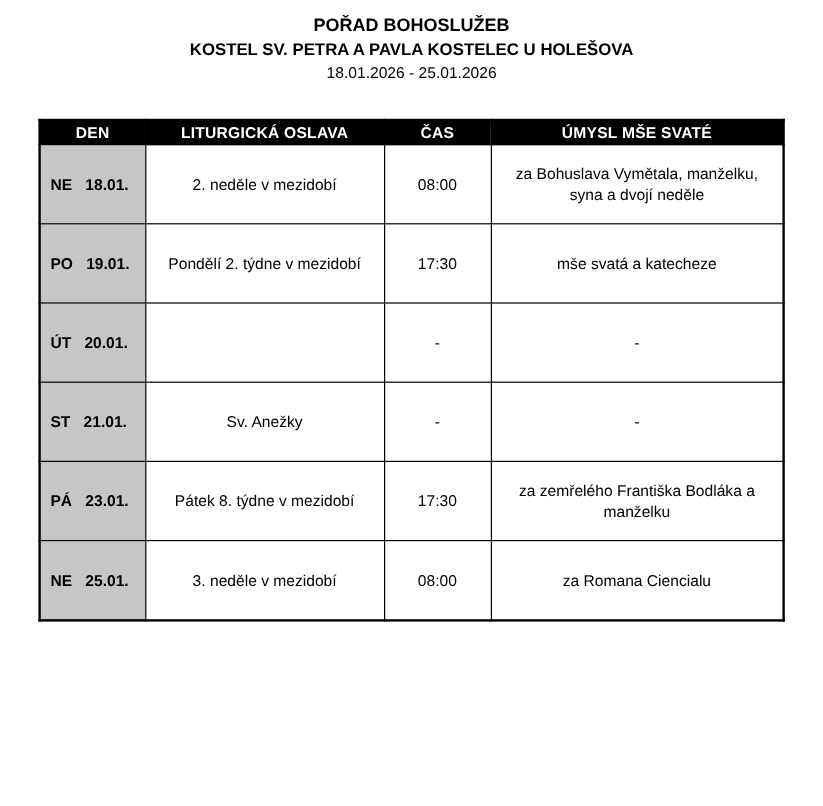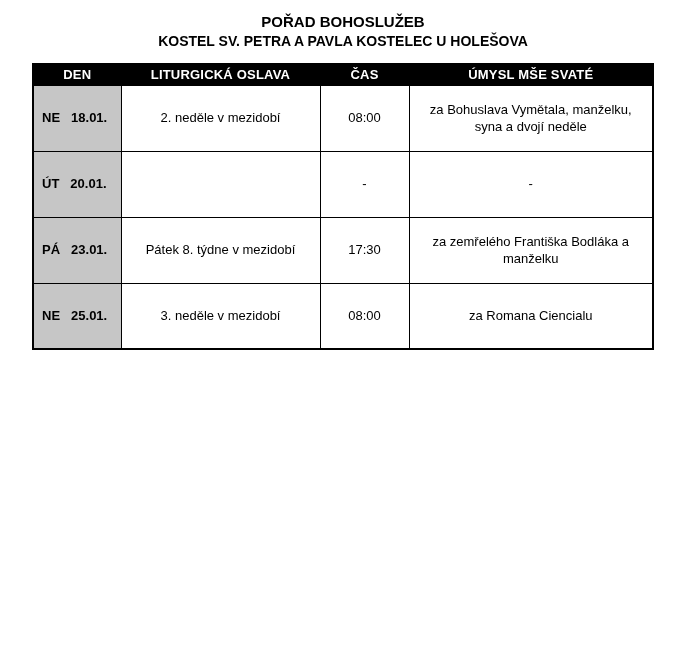--- a/index.html
+++ b/index.html
@@ -36,21 +36,21 @@
     line-height: 1.35;
   }
   .date-range {
     font-size: 13px;
     line-height: 1.5;
   }
   table.schedule {
     border-collapse: collapse;
     table-layout: fixed;
     width: 620px;
-    margin: 12px auto 0 auto;
+    margin: 28px auto 0 auto;
     border: 2px solid var(--border-color);
   }
   col.c-den { width: 88px; }
   col.c-oslava { width: 199px; }
   col.c-cas { width: 89px; }
   col.c-umysl { width: 244px; }
   th {
     background: var(--header-bg);
     color: var(--header-text);
     font-size: 13px;
@@ -84,20 +84,21 @@
   td.intention-cell { padding: 2px 10px; }
 </style>
 </head>
 <body>
 
 <div class="page">
 
   <div class="title-block">
     <div class="main-title">POŘAD BOHOSLUŽEB</div>
     <div class="sub-title">KOSTEL SV. PETRA A PAVLA KOSTELEC U HOLEŠOVA</div>
+    <div class="date-range">18.01.2026 - 25.01.2026</div>
   </div>
 
   <table class="schedule">
     <colgroup>
       <col class="c-den">
       <col class="c-oslava">
       <col class="c-cas">
       <col class="c-umysl">
     </colgroup>
     <thead>
@@ -115,33 +116,55 @@
           <span class="day-wrap">
             <span>NE</span>
             <span>18.01.</span>
           </span>
         </td>
         <td class="celebration-cell">2. neděle v mezidobí</td>
         <td class="time-cell">08:00</td>
         <td class="intention-cell">za Bohuslava Vymětala, manželku, syna a dvojí neděle</td>
       </tr>
 
+      <tr>
+        <td class="day-cell">
+          <span class="day-wrap">
+            <span>PO</span>
+            <span>19.01.</span>
+          </span>
+        </td>
+        <td class="celebration-cell">Pondělí 2. týdne v mezidobí</td>
+        <td class="time-cell">17:30</td>
+        <td class="intention-cell">mše svatá a katecheze</td>
+      </tr>
 
       <tr>
         <td class="day-cell">
           <span class="day-wrap">
             <span>ÚT</span>
             <span>20.01.</span>
           </span>
         </td>
         <td class="celebration-cell"></td>
         <td class="time-cell">-</td>
         <td class="intention-cell">-</td>
       </tr>
 
+      <tr>
+        <td class="day-cell">
+          <span class="day-wrap">
+            <span>ST</span>
+            <span>21.01.</span>
+          </span>
+        </td>
+        <td class="celebration-cell">Sv. Anežky</td>
+        <td class="time-cell">-</td>
+        <td class="intention-cell">-</td>
+      </tr>
 
 
       <tr>
         <td class="day-cell">
           <span class="day-wrap">
             <span>PÁ</span>
             <span>23.01.</span>
           </span>
         </td>
         <td class="celebration-cell">Pátek 8. týdne v mezidobí</td>

